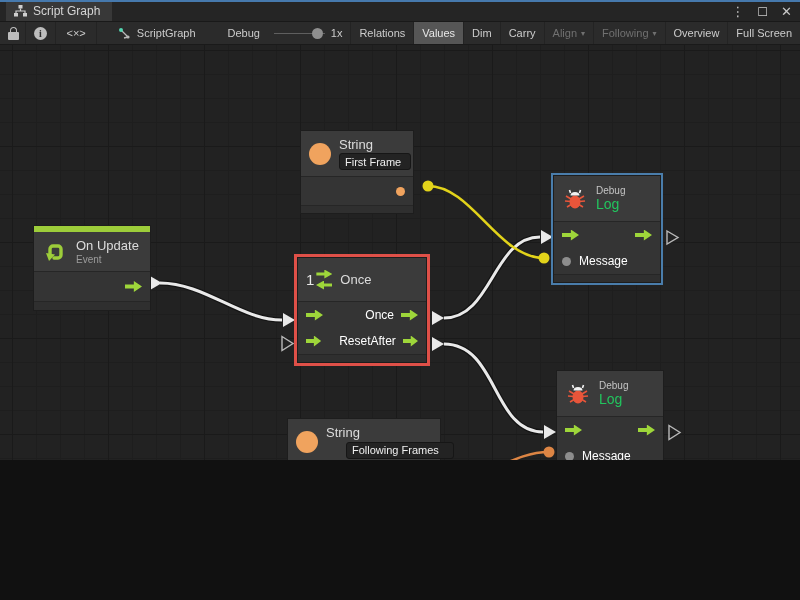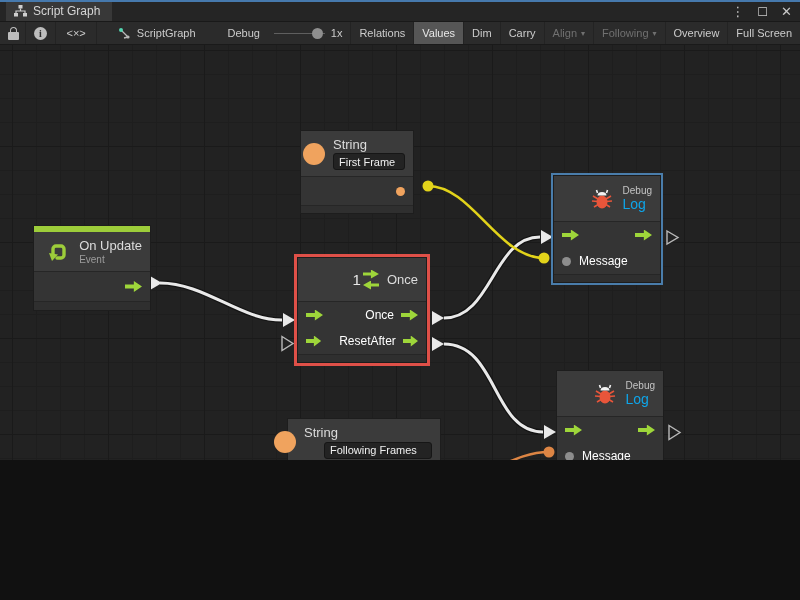--- a/index.html
+++ b/index.html
@@ -44,27 +44,27 @@
       linear-gradient(90deg, #1e1e1e 1px, transparent 1px);
     background-size: 96px 96px, 96px 96px, 24px 24px, 24px 24px;
     background-position: 12px 5px, 12px 5px, 12px 5px, 12px 5px;
   }
   svg.wires { position:absolute; top:0; left:0; width:800px; height:555px; pointer-events:none; }
 
   
   .node { position:absolute; background:#343434; border:1px solid #1d1d1d; }
   .node.sel-red { outline:3px solid #df5048; }
   .node.sel-blue { outline:2px solid #4a7dab; }
-  .n-header { background:#3b3b3b; border-bottom:1px solid #262626; display:flex; align-items:center; gap:8px; padding:0 8px;justify-content:flex-end; }
+  .n-header { background:#3b3b3b; border-bottom:1px solid #262626; display:flex; align-items:center; gap:8px; padding:0 8px; }
   .n-row { display:flex; align-items:center; padding:0 8px; }
   .n-footer { background:#2f2f2f; border-top:1px solid #262626; }
   .n-title { color:#dcdcdc; font-size:13px; }
   .n-sub { color:#9d9d9d; font-size:10px; margin-top:1px; }
   .n-cat { color:#c4c4c4; font-size:10px; }
-  .n-big { color:#0ea5e9; font-size:14px; }
+  .n-big { color:#22c55e; font-size:14px; }
   .port-label { color:#ffffff; font-size:12px; }
 
   .flow-arrow { width:17px; height:11px; background:#9ed63a;
     clip-path: polygon(0 32%, 52% 32%, 52% 0, 100% 50%, 52% 100%, 52% 68%, 0 68%); }
   .dot-orange { width:9px; height:9px; border-radius:50%; background:#f0a35e; }
   .dot-gray { width:9px; height:9px; border-radius:50%; background:#8d8d8d; }
   .big-orange { width:22px; height:22px; border-radius:50%; background:#f0a35e; flex:none; }
 
   .str-input { background:#232323; border:1px solid #161616; border-radius:3px; color:#efefef; font-size:11px; padding:1px 5px; height:17px; font-family:"Liberation Sans", sans-serif; }
 

